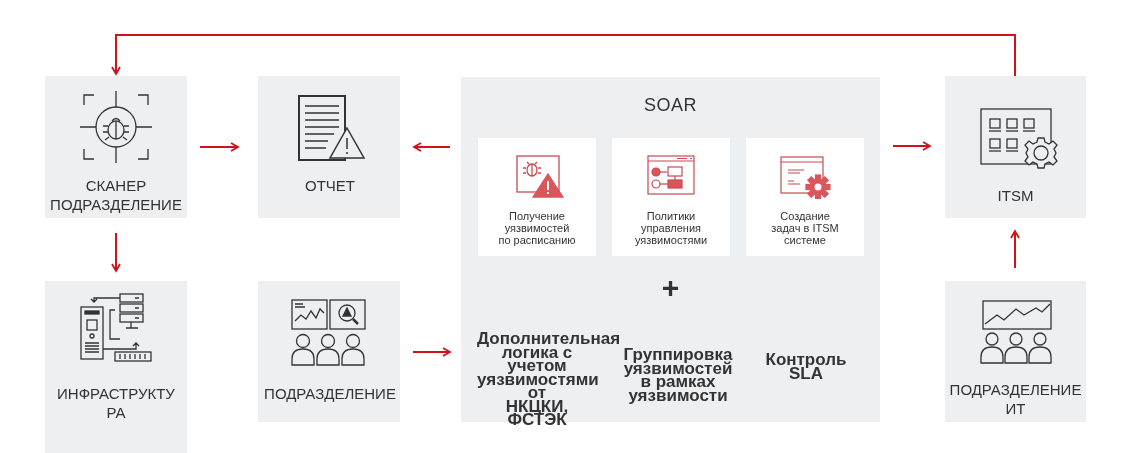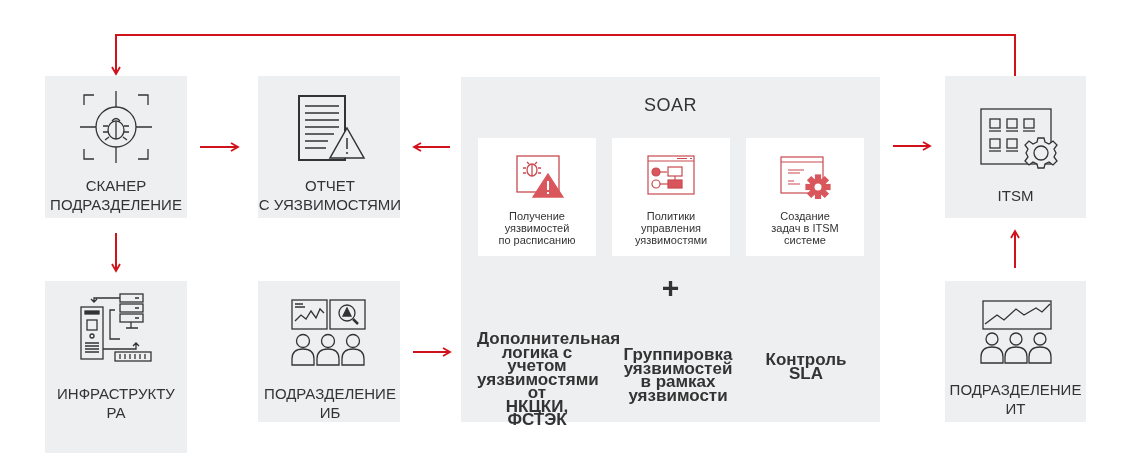--- a/index.html
+++ b/index.html
@@ -50,21 +50,20 @@
 
 <div class="box" style="left:258px;top:76px;width:142px;height:142px;">
   <svg class="icon" style="left:38px;top:18px;" width="72" height="70" viewBox="0 0 72 70" fill="none" stroke="#333" stroke-width="1.5">
     <rect x="3" y="2" width="46" height="64" stroke-width="2"></rect>
     <path d="M9 12 H43 M9 19 H43 M9 26 H43 M9 33 H43 M9 40 H38 M9 47 H32 M9 54 H30"></path>
     <path d="M51 34 L68 64 H34 Z" fill="#eeeff1"></path>
     <path d="M51 44 V55 M51 58 V60"></path>
   </svg>
   <div class="node-label" style="top:100px;left:-4px;right:-6px;">
     <div>ОТЧЕТ</div>
-    <div>С УЯЗВИМОСТЯМИ</div>
   </div>
 </div>
 
 <div class="box" style="left:45px;top:281px;width:142px;height:180px;">
   <svg class="icon" style="left:35px;top:10px;" width="72" height="72" viewBox="0 0 72 72" fill="none" stroke="#333" stroke-width="1.3">
     <rect x="1" y="16" width="22" height="52"></rect>
     <rect x="5" y="20" width="14" height="3" fill="#333"></rect>
     <rect x="7" y="29" width="10" height="10"></rect>
     <circle cx="12" cy="45" r="2"></circle>
     <path d="M5 52 H19 M5 55 H19 M5 58 H19 M5 61 H19"></path>
@@ -95,21 +94,20 @@
     <path d="M56 9 L60 17 H52 Z" fill="#333"></path>
     <circle cx="12" cy="42" r="6.5"></circle>
     <path d="M1 66 V60 Q1 50 12 50 Q23 50 23 60 V66 Z"></path>
     <circle cx="37" cy="42" r="6.5"></circle>
     <path d="M26 66 V60 Q26 50 37 50 Q48 50 48 60 V66 Z"></path>
     <circle cx="62" cy="42" r="6.5"></circle>
     <path d="M51 66 V60 Q51 50 62 50 Q73 50 73 60 V66 Z"></path>
   </svg>
   <div class="node-label" style="top:103px;left:-4px;right:-6px;">
     <div>ПОДРАЗДЕЛЕНИЕ</div>
-    <div>ИБ</div>
   </div>
 </div>
 
 <div class="soar">
   <div class="soar-title">SOAR</div>
 
   <div class="card" style="left:17px;">
     <svg class="icon" style="left:37px;top:16px;" width="50" height="44" viewBox="0 0 50 44" fill="none" stroke="#c94a50" stroke-width="1.3">
       <rect x="2" y="2" width="42" height="36"></rect>
       <ellipse cx="17" cy="16" rx="5" ry="6"></ellipse>

